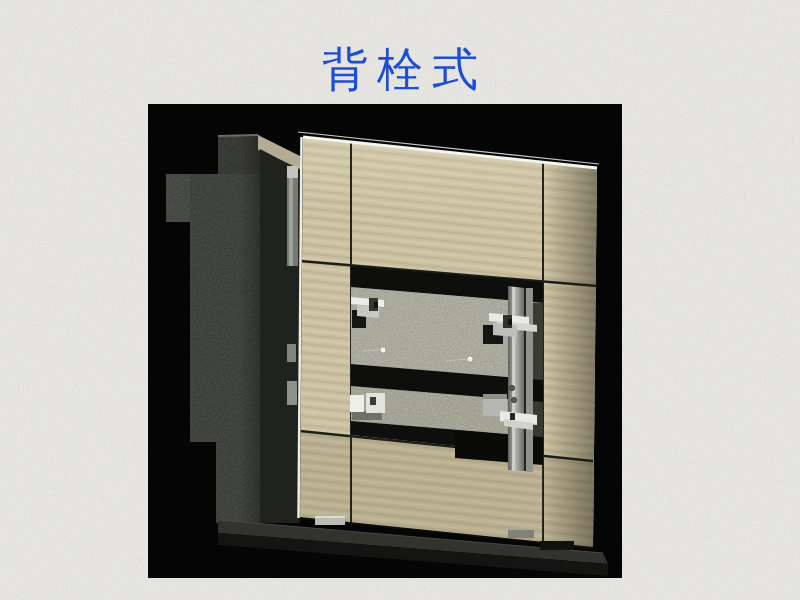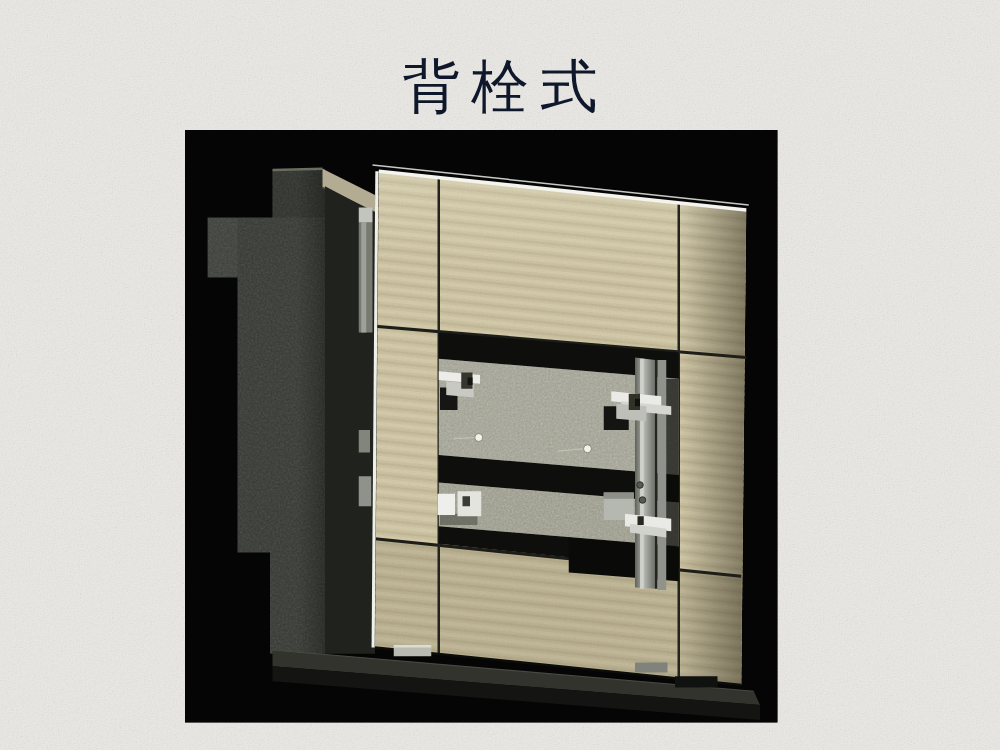--- a/index.html
+++ b/index.html
@@ -7,21 +7,21 @@
     width:800px;height:600px;position:relative;overflow:hidden;
     background:#eae9e5;
     font-family:"DejaVu Serif","Liberation Serif",serif;
   }
   .paper-grain{position:absolute;left:0;top:0;width:800px;height:600px;pointer-events:none;}
   .slide-title{
     position:absolute;left:0;top:45px;width:800px;
     text-align:center;
     font-size:46px;line-height:1.05;
     letter-spacing:9px;padding-left:9px;box-sizing:border-box;
-    color:#0f172a;
+    color:#1d4ed8;
     font-weight:400;
   }
   .figure-frame{
     position:absolute;left:148px;top:104px;width:474px;height:474px;
     background:#050505;
   }
   .figure-frame svg{display:block;width:474px;height:474px;}
 </style>
 </head>
 <body>

